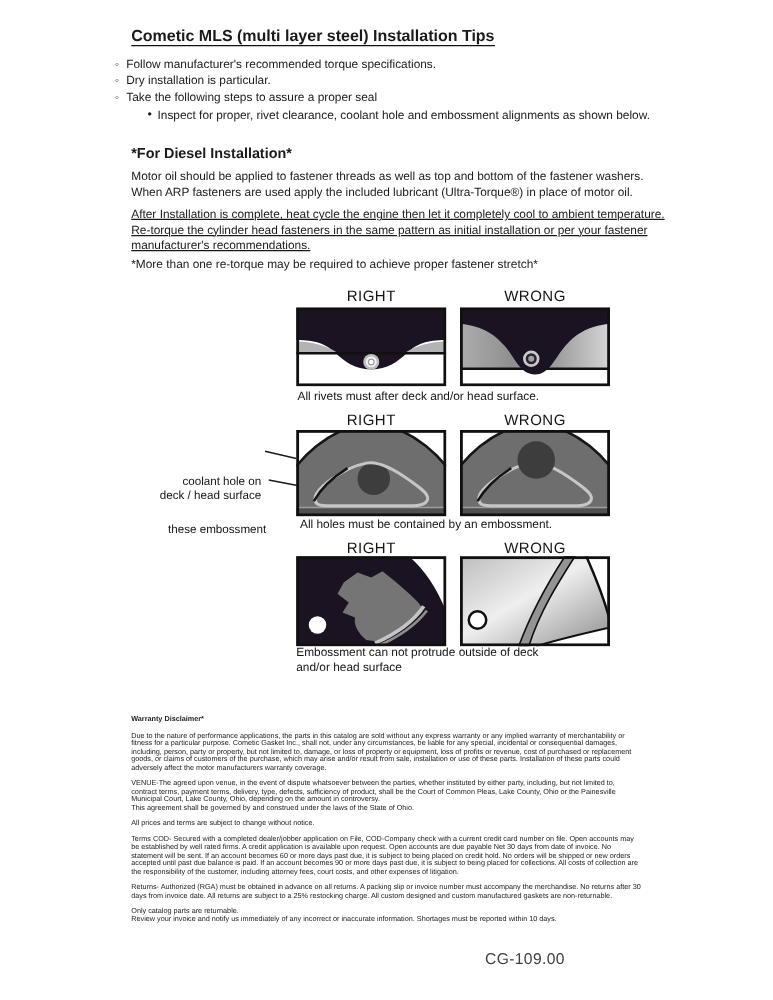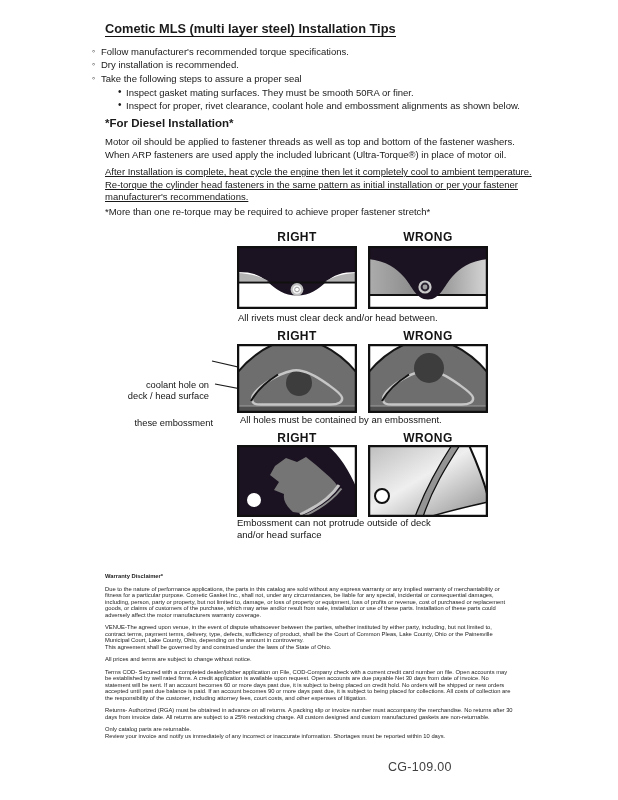--- a/index.html
+++ b/index.html
@@ -20,21 +20,21 @@
   .subbullets { left:118px; top:85.5px; width:420px; font-size:9.5px; line-height:13.4px; }
   .subbullet { position:relative; padding-left:8px; }
   .subbullet::before { content:"\2022"; position:absolute; left:0; top:-0.5px; font-size:10px; }
 
   .diesel-heading { left:105px; top:117px; font-size:11.5px; font-weight:bold; }
   .body-para { left:105px; width:432px; font-size:9.5px; line-height:12.6px; }
   .p1 { top:136px; }
   .p2 { top:166px;text-decoration:underline; }
   .p3 { top:206px; }
 
-  .rw-label { width:120px; text-align:center; font-size:12px; font-weight:bold; letter-spacing:0.4px; color:#141414; }
+  .rw-label { width:120px; text-align:center; font-size:12px; font-weight:normal; letter-spacing:0.4px; color:#141414; }
   .panel { width:120px; }
   .panel svg { display:block; }
   .caption { font-size:9.5px; line-height:11.5px; color:#141414; white-space:pre-line; }
 
   .side-label { font-size:9.3px; line-height:11px; text-align:right; color:#141414; white-space:pre-line;margin-top:40px; }
   .lbl-coolant { left:105px; top:340px; width:104px; }
   .lbl-emboss  { left:105px; top:378px; width:108px; }
   .leader-svg { left:105px; top:337px; }
 
   .legal { left:105px; top:573px; width:408px; font-size:5.8px; line-height:6.5px; color:#222; }
@@ -47,27 +47,26 @@
 <body>
 
 <div class="page">
 
   <div class="abs doc-title">Cometic MLS (multi layer steel) Installation Tips</div>
 
   <div class="abs bullets">
 
       <div class="bullet">Follow manufacturer's recommended torque specifications.</div>
 
-      <div class="bullet">Dry installation is recommended.</div>
+      <div class="bullet">Dry installation is particular.</div>
 
       <div class="bullet">Take the following steps to assure a proper seal</div>
     </div>
   <div class="abs subbullets">
 
-      <div class="subbullet">Inspect gasket mating surfaces.  They must be smooth 50RA or finer.</div>
 
       <div class="subbullet">Inspect for proper, rivet clearance, coolant hole and embossment alignments as shown below.</div>
     </div>
 
   <div class="abs diesel-heading">*For Diesel Installation*</div>
   <div class="abs body-para p1">Motor oil should be applied to fastener threads as well as top and bottom of the fastener washers. When ARP fasteners are used apply the included lubricant (Ultra-Torque®) in place of motor oil.</div>
   <div class="abs body-para p2">After Installation is complete, heat cycle the engine then let it completely cool to ambient temperature. Re-torque the cylinder head fasteners in the same pattern as initial installation or per your fastener manufacturer's recommendations.</div>
   <div class="abs body-para p3">*More than one re-torque may be required to achieve proper fastener stretch*</div>
 
   <div class="abs rw-label" style="left:237px; top:230px;">RIGHT</div>
@@ -104,21 +103,21 @@
       <line x1="0" y1="49" x2="120" y2="49" stroke="#101010" stroke-width="2"></line>
       <path d="M0,0 H120 V13 C101,15 92,22 84,31 C76,40 72,53.5 60,53.5 C48,53.5 44,40 36,31 C28,22 19,15 0,13 Z" fill="#1c1322"></path>
       <g>
         <circle cx="57" cy="41" r="6.6" fill="#c9c9c9"></circle>
         <circle cx="57" cy="41" r="4.4" fill="#29222f"></circle>
         <circle cx="57" cy="41" r="2.4" fill="#a0a0a0"></circle>
       </g>
       <rect x="1" y="1" width="118" height="61" fill="none" stroke="#101010" stroke-width="2.5"></rect>
     </svg>
   </div>
-  <div class="abs caption" style="left:238px; top:312px; width:280px;">All rivets must clear deck and/or head between.</div>
+  <div class="abs caption" style="left:238px; top:312px; width:280px;">All rivets must after deck and/or head surface.</div>
 
   <div class="abs rw-label" style="left:237px; top:329px;">RIGHT</div>
   <div class="abs rw-label" style="left:368px; top:329px;">WRONG</div>
 
   <div class="abs side-label lbl-coolant">coolant hole on
 deck / head surface</div>
   <div class="abs side-label lbl-emboss">these embossment</div>
 
   <svg class="abs leader-svg" width="390" height="78" viewBox="0 0 390 78">
     <line x1="107" y1="24" x2="189" y2="43" stroke="#1a1a1a" stroke-width="1.2"></line>

